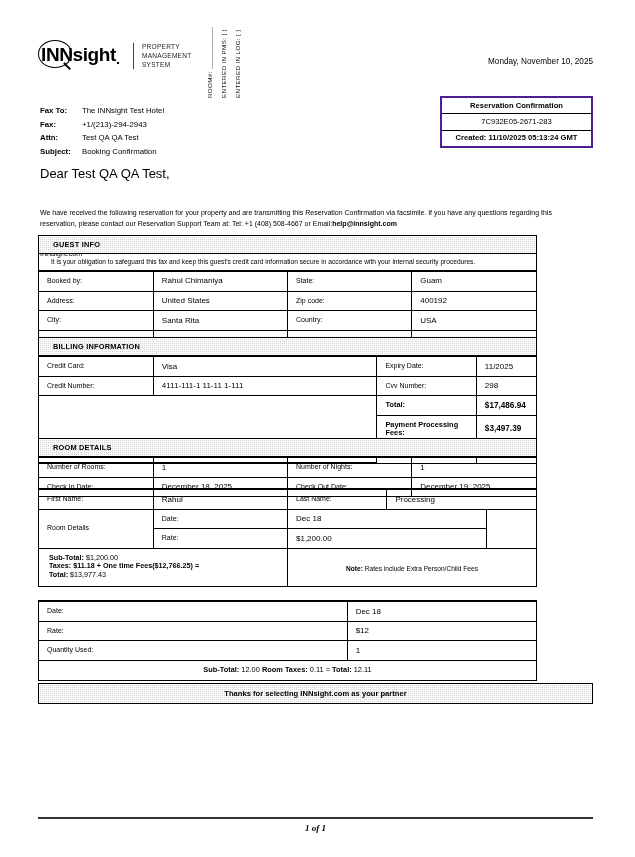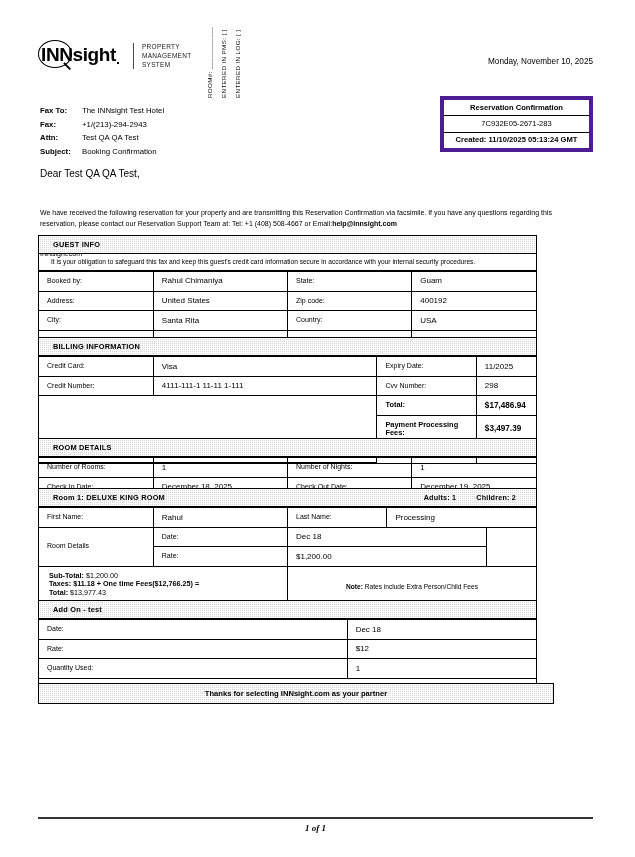--- a/index.html
+++ b/index.html
@@ -106,21 +106,21 @@
     top: 57px;
     font-size: 8.2px;
   }
 
   
   .conf-box {
     position: absolute;
     right: 42px;
     top: 96px;
     width: 153px;
-    border: 4px solid #4c1d95;
+    border: 2px solid #4c1d95;
     box-sizing: border-box;
   }
   .conf-row {
     border-bottom: 1px solid #000;
     text-align: center;
     font-size: 7.6px;
     padding: 3.5px 2px;
     line-height: 1.1;
   }
   .conf-row:last-child { border-bottom: none; }
@@ -143,21 +143,21 @@
   
   .letter {
     position: absolute;
     left: 40px;
     top: 168px;
     width: 520px;
     font-size: 7px;
     line-height: 11px;
   }
   .letter p { margin: 0 0 8px 0; }
-  .letter .greet { font-size: 10px; margin-bottom: 28px; }
+  .letter .greet { font-size: 13px; margin-bottom: 28px; }
   .letter b { font-weight: bold; }
 
   
   .section {
     position: absolute;
     left: 38px;
     width: 499px;
     box-sizing: border-box;
     border: 1.4px solid #000;
   }
@@ -207,21 +207,21 @@
   table.grid tr:last-child td { border-bottom: none; }
   .b { font-weight: bold; }
   td.bold-val { font-weight: bold; font-size: 8.2px; }
   td.bold-lbl { font-weight: bold; font-size: 7.4px; }
   td.blank { border-right: 1px solid #000; }
 
   
   .thanks {
     position: absolute;
     left: 38px;
-    width: 516px;
+    width: 555px;
     box-sizing: border-box;
     border: 1.4px solid #000;
     background-color: #d8d8d8;
     background-image:
       repeating-linear-gradient(0deg, rgba(255,255,255,.85) 0 1px, rgba(0,0,0,0) 1px 2px),
       repeating-linear-gradient(90deg, rgba(255,255,255,.85) 0 1px, rgba(0,0,0,0) 1px 2px);
     text-align: center;
     font-size: 7.6px;
     font-weight: bold;
     padding: 5px 0;
@@ -407,27 +407,20 @@
         <td class="lbl">Check In Date:</td>
         <td class="val">December 18, 2025</td>
         <td class="lbl">Check Out Date:</td>
         <td class="val">December 19, 2025</td>
       </tr>
     </tbody>
       </table>
   </div>
 
   <div class="section" style="top:488px;">
-    <div class="band">
-      <span>Room 1: DELUXE KING ROOM</span>
-      <span class="right-items">
-        <span>Adults: 1</span>
-        <span>Children: 2</span>
-      </span>
-    </div>
     <table class="grid">
       <tbody>
           <tr>
         <td class="lbl" style="width:23%">First Name:</td>
         <td class="val" style="width:27%">Rahul</td>
         <td class="lbl" style="width:20%">Last Name:</td>
         <td class="val" colspan="2">Processing</td>
       </tr>
       <tr>
         <td class="lbl" rowspan="2" style="width:23%">Room Details</td>
@@ -451,21 +444,20 @@
         <td class="note-cell" colspan="3">
           <b>Note:</b>
           <span>Rates include Extra Person/Child Fees</span>
         </td>
       </tr>
     </tbody>
       </table>
   </div>
 
   <div class="section" style="top:600px;">
-    <div class="band">Add On - test</div>
     <table class="grid">
       <tbody>
           <tr>
         <td class="lbl" style="width:62%">Date:</td>
         <td class="val">Dec 18</td>
       </tr>
       <tr>
         <td class="lbl">Rate:</td>
         <td class="val">$12</td>
       </tr>

